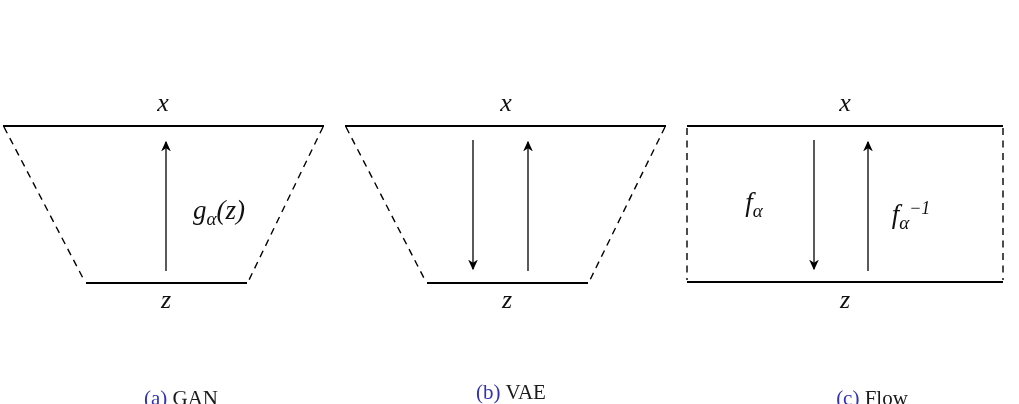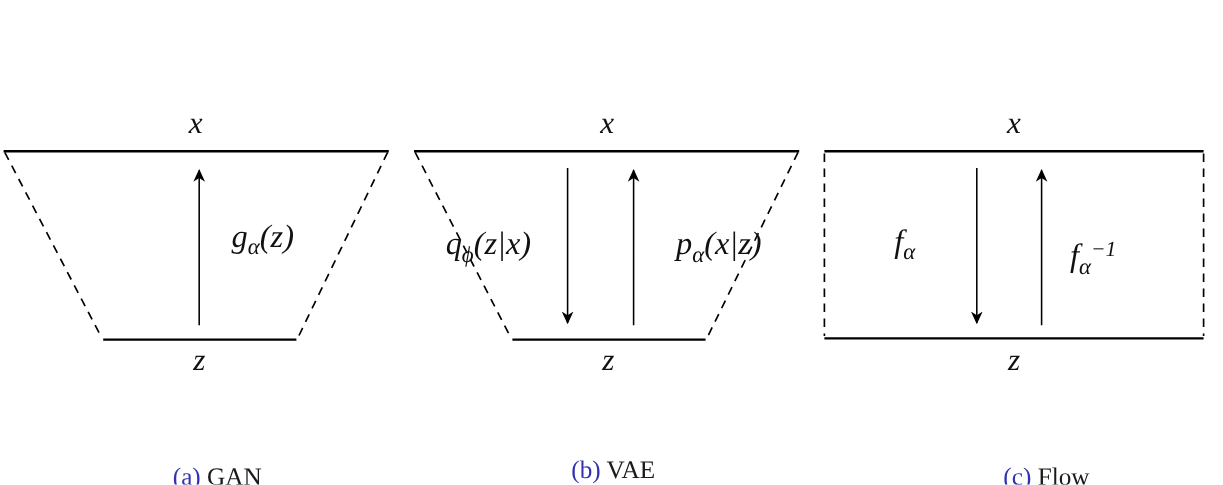--- a/index.html
+++ b/index.html
@@ -72,27 +72,25 @@
       <line class="solid" x1="687" y1="282" x2="1003" y2="282"></line>
       <line class="dashed" x1="687" y1="128" x2="687" y2="280"></line>
       <line class="dashed" x1="1003" y1="128" x2="1003" y2="280"></line>
       <line class="arrow" x1="814" y1="140" x2="814" y2="269" marker-end="url(#ah)"></line>
       <line class="arrow" x1="868" y1="271" x2="868" y2="142" marker-end="url(#ah)"></line>
     </g>
   </svg>
 
   <div class="mlabel varlabel" style="left:163px;top:103px">x</div>
   <div class="mlabel varlabel" style="left:166px;top:300px">z</div>
-  <div class="mlabel" style="left:219px;top:200px"><span>g</span><span class="sub">α</span><span>(z)</span></div>
+  <div class="mlabel" style="left:219px;top:212px"><span>g</span><span class="sub">α</span><span>(z)</span></div>
   <div class="caption" style="left:181px;top:350px"><span class="cap-idx">(a)</span> <span>GAN</span></div>
 
   <div class="mlabel varlabel" style="left:506px;top:103px">x</div>
   <div class="mlabel varlabel" style="left:507px;top:300px">z</div>
-  <div class="mlabel" style="left:407px;top:206px"><span>q</span><span class="sub">ϕ</span><span>(z|x)</span></div>
-  <div class="mlabel" style="left:599px;top:206px"><span>p</span><span class="sub">α</span><span>(x|z)</span></div>
   <div class="caption" style="left:511px;top:344px"><span class="cap-idx">(b)</span> <span>VAE</span></div>
 
   <div class="mlabel varlabel" style="left:845px;top:103px">x</div>
   <div class="mlabel varlabel" style="left:845px;top:300px">z</div>
   <div class="mlabel" style="left:754px;top:204px"><span>f</span><span class="sub">α</span></div>
   <div class="mlabel" style="left:911px;top:215px"><span>f</span><span class="sub">α</span><span class="sup">−1</span></div>
   <div class="caption" style="left:872px;top:350px"><span class="cap-idx">(c)</span> <span>Flow</span></div>
 
 </div>
 

